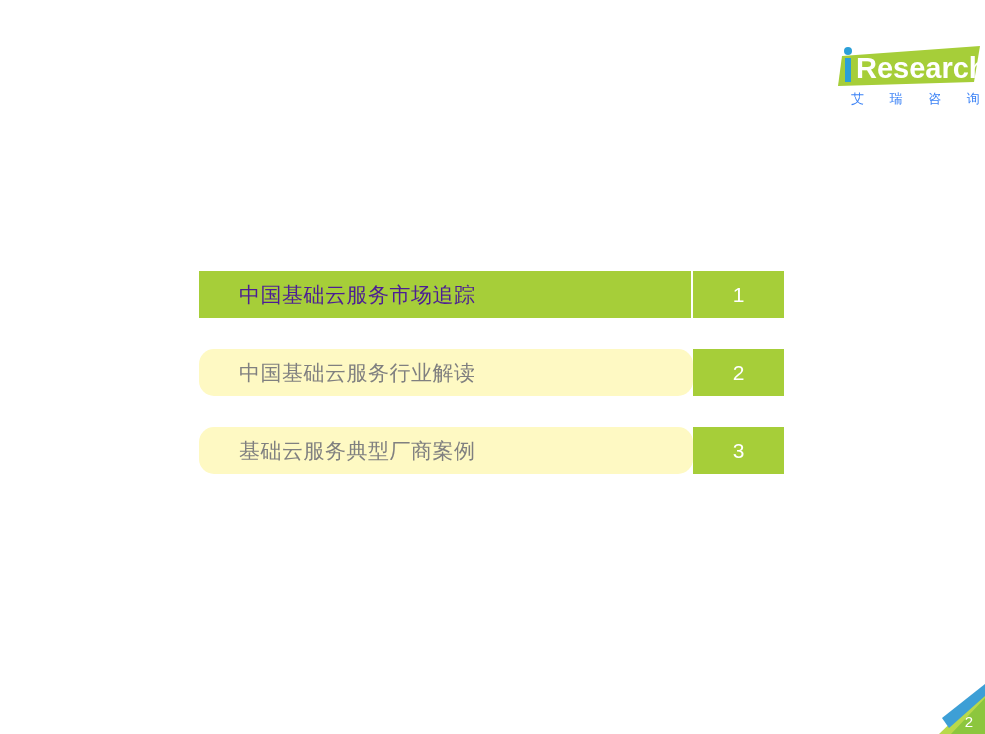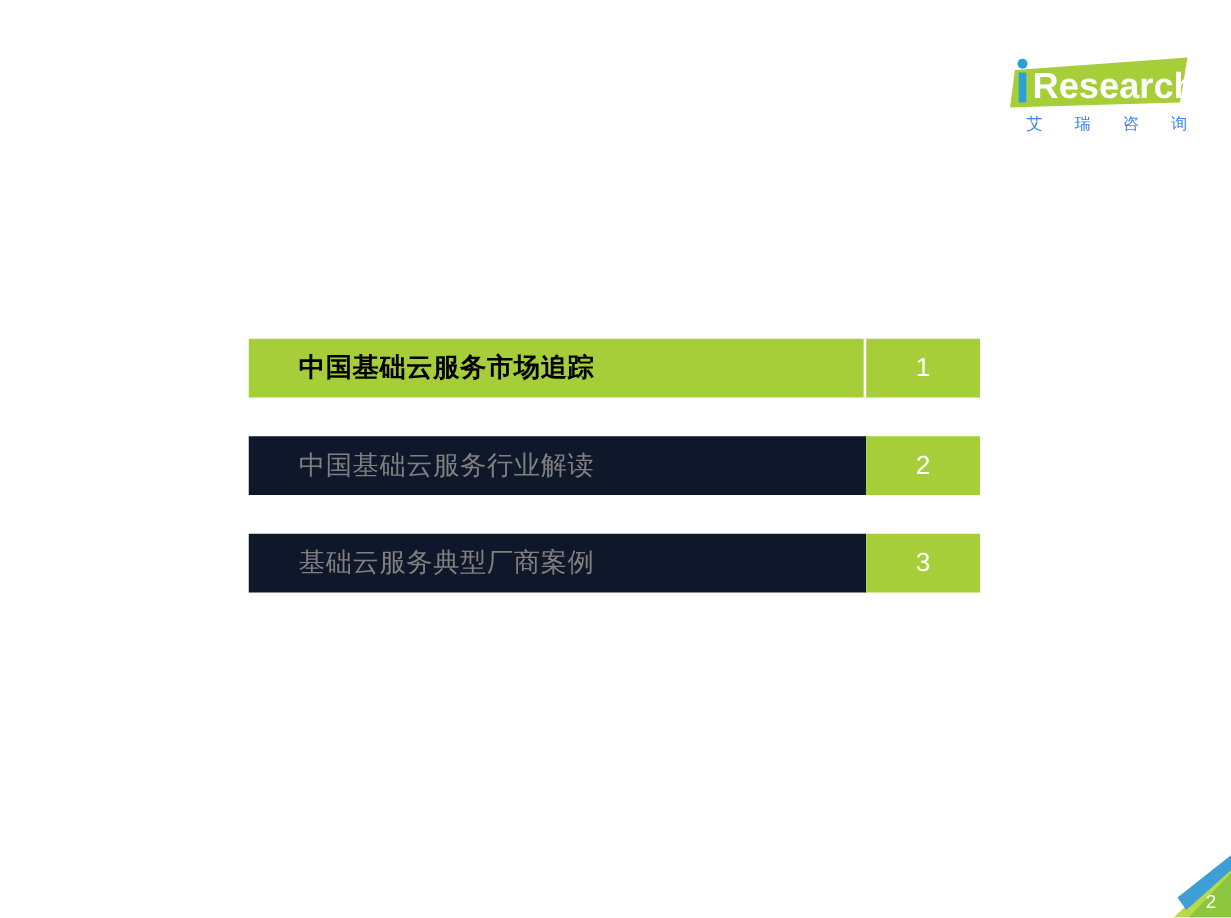--- a/index.html
+++ b/index.html
@@ -18,21 +18,21 @@
   
   #slide {
     position: absolute;
     inset: 0;
     background: #ffffff;
   }
 
   
   #logo-block {
     position: absolute;
-    left: 806px;
+    left: 836px;
     top: 44px;
     width: 150px;
     height: 68px;
   }
   #logo-mark {
     position: absolute;
     left: 0;
     top: 0;
     width: 150px;
     height: 46px;
@@ -83,34 +83,34 @@
     justify-content: center;
     font-size: 21px;
     line-height: 1;
     color: #ffffff;
     box-sizing: border-box;
   }
 
   
   .agenda-row.is-active .row-title {
     background: #a6ce39;
-    color: #000000;
-    font-weight: bold;
+    color: #4c1d95;
   }
   .agenda-row.is-active .row-number {
     background: #a6ce39;
     color: #ffffff;
     border-left: 2px solid #ffffff;
     flex-basis: 93px;
   }
 
   
   .agenda-row.is-inactive .row-title {
-    background: #0f172a;
+    background: #fef9c3;
     color: #808080;
+    border-radius: 15px;
   }
   .agenda-row.is-inactive .row-number {
     background: #a6ce39;
     color: #ffffff;
   }
 
   
   #corner-deco {
     position: absolute;
     right: 0;

